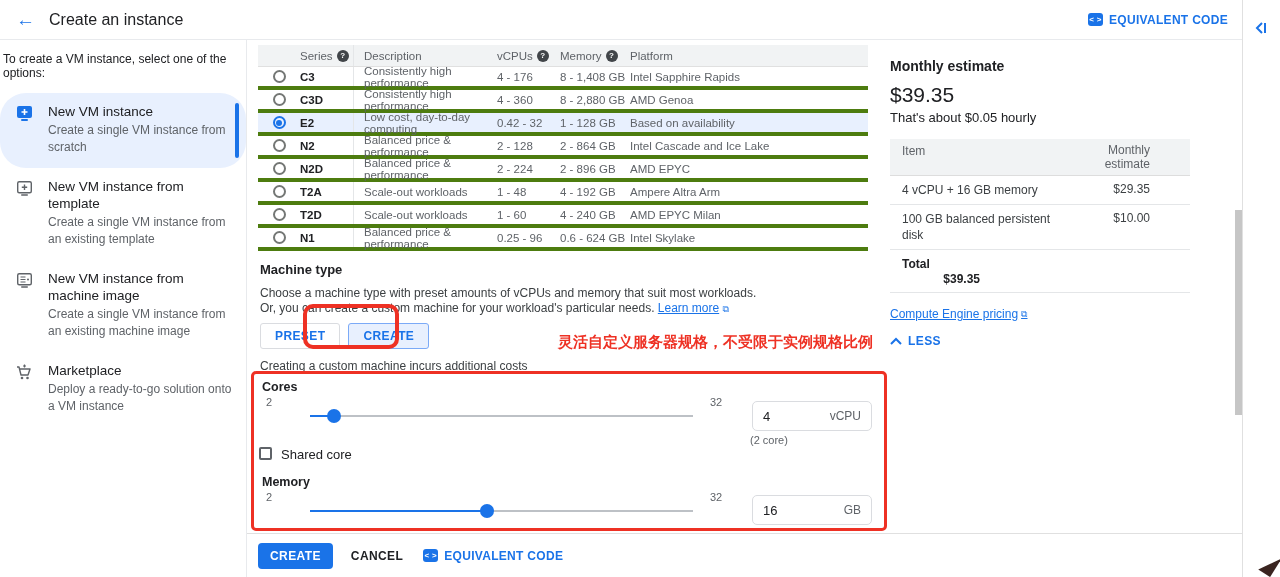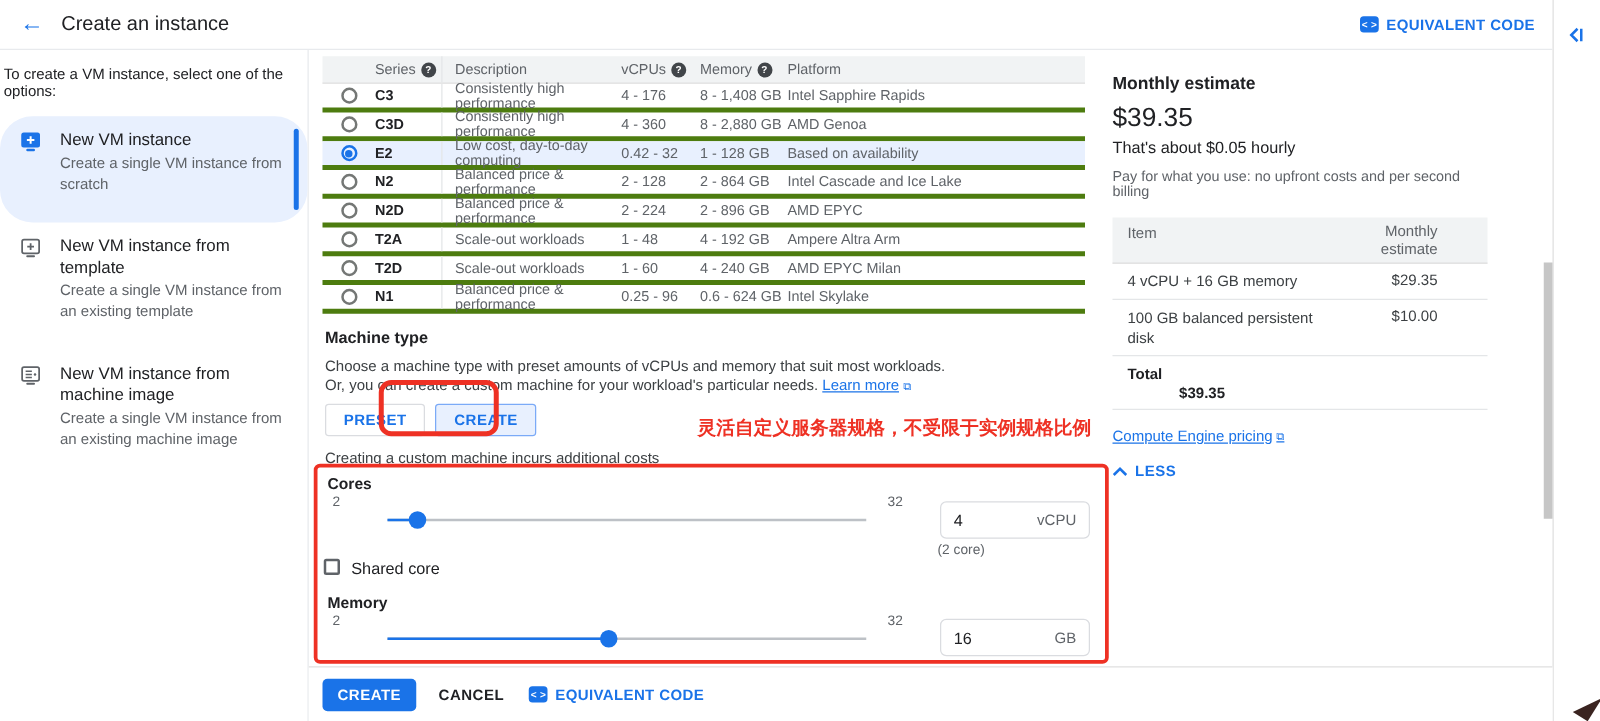--- a/index.html
+++ b/index.html
@@ -22,21 +22,21 @@
   .rail { position:absolute; left:1242px; top:0; width:38px; height:577px; background:#fff;
           border-left:1px solid #e0e0e0; }
   .collapse { position:absolute; left:10px; top:20px; color:#1a73e8; }
   .sb-thumb { position:absolute; left:1235px; top:210px; width:7px; height:205px; background:#c6c6c6; }
 
   
   .side { position:absolute; left:0; top:40px; width:247px; height:537px; background:#fff;
           border-right:1px solid #e8eaed; }
   .side-intro { padding:12px 6px 0 3px; font-size:12px; color:#202124; }
   .side-list { margin-top:13px; }
-  .sitem { display:flex; padding:10px 6px 22px 0; position:relative; cursor:pointer;border-radius:26px; }
+  .sitem { display:flex; padding:10px 6px 12px 0; position:relative; cursor:pointer;border-radius:26px; }
   .sitem.selected { background:#e8f0fe; }
   .sitem.selected::after { content:""; position:absolute; right:7px; top:10px; bottom:10px;
                            width:4px; border-radius:4px; background:#1a73e8; }
   .sicon { width:48px; display:flex; justify-content:center; padding-top:2px; flex:none; }
   .stext { width:188px; }
   .stitle { font-size:13.5px; color:#202124; line-height:17px; }
   .sdesc { font-size:12px; color:#5f6368; line-height:17px; margin-top:2px; }
 
   
   .stable { position:absolute; left:258px; top:45px; width:610px; font-size:11.5px; }
@@ -184,20 +184,34 @@
               <path d="M4.5 5 h5 M4.5 7.5 h5 M4.5 10 h5" stroke="#5f6368" stroke-width="1.2"></path>
               <circle cx="12" cy="7.5" r="1" fill="#5f6368"></circle>
               <rect x="5" y="14.2" width="7" height="1.6" rx="0.8" fill="#5f6368"></rect>
             </svg>
         </span>
         <span class="stext">
           <div class="stitle">New VM instance from machine image</div>
           <div class="sdesc">Create a single VM instance from an existing machine image</div>
         </span>
       </div>
+      <div class="sitem">
+        <span class="sicon">
+          <svg width="18" height="17" viewBox="0 0 18 17">
+              <path d="M2 3 h2 l2 8 h7 l2 -6 H5" fill="none" stroke="#5f6368" stroke-width="1.4" stroke-linejoin="round"></path>
+              <circle cx="7" cy="14" r="1.3" fill="#5f6368"></circle>
+              <circle cx="12.5" cy="14" r="1.3" fill="#5f6368"></circle>
+              <path d="M9.5 0.5 v3 M8 2 h3" stroke="#5f6368" stroke-width="1.2"></path>
+            </svg>
+        </span>
+        <span class="stext">
+          <div class="stitle">Marketplace</div>
+          <div class="sdesc">Deploy a ready-to-go solution onto a VM instance</div>
+        </span>
+      </div>
     </div>
   </div>
 
   <div class="stable">
     <div class="trow head">
       <span class="c-radio"></span>
       <span class="c-series">
           <span>Series</span>
           <span class="help">?</span>
         </span>
@@ -337,21 +351,20 @@
   <div class="abs minmax" style="left:710px;top:491px;">32</div>
   <div class="valbox" style="left:752px;top:495px;">
     <span class="v">16</span>
     <span class="u">GB</span>
   </div>
 
   <div class="est">
     <div class="est-h">Monthly estimate</div>
     <div class="est-amt">$39.35</div>
     <div class="est-hr">That's about $0.05 hourly</div>
-    <div class="est-note">Pay for what you use: no upfront costs and per second billing</div>
     <div class="etable">
       <div class="erow ehead">
         <span class="ei">Item</span>
         <span class="ev">Monthly estimate</span>
       </div>
       <div class="erow">
         <span class="ei">4 vCPU + 16 GB memory</span>
         <span class="ev">$29.35</span>
       </div>
       <div class="erow">

